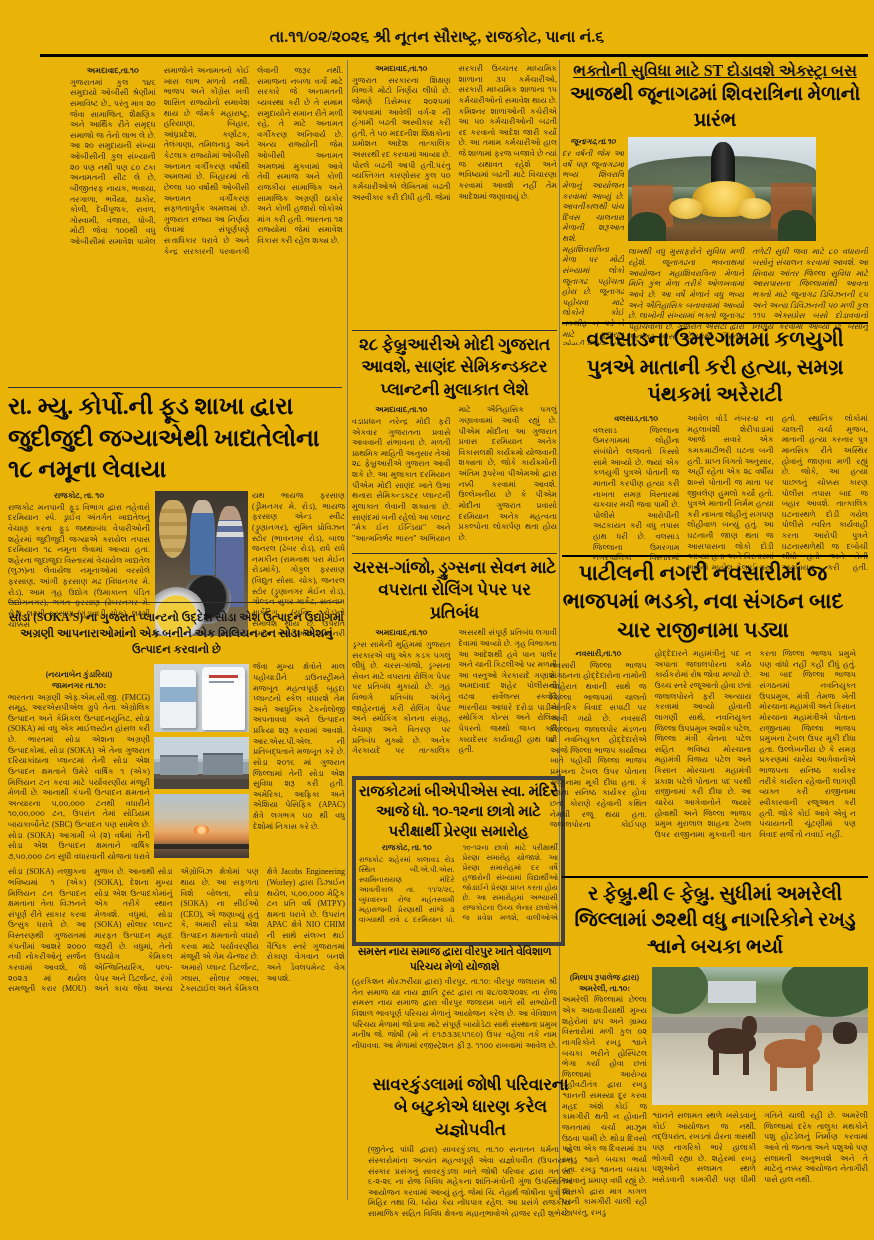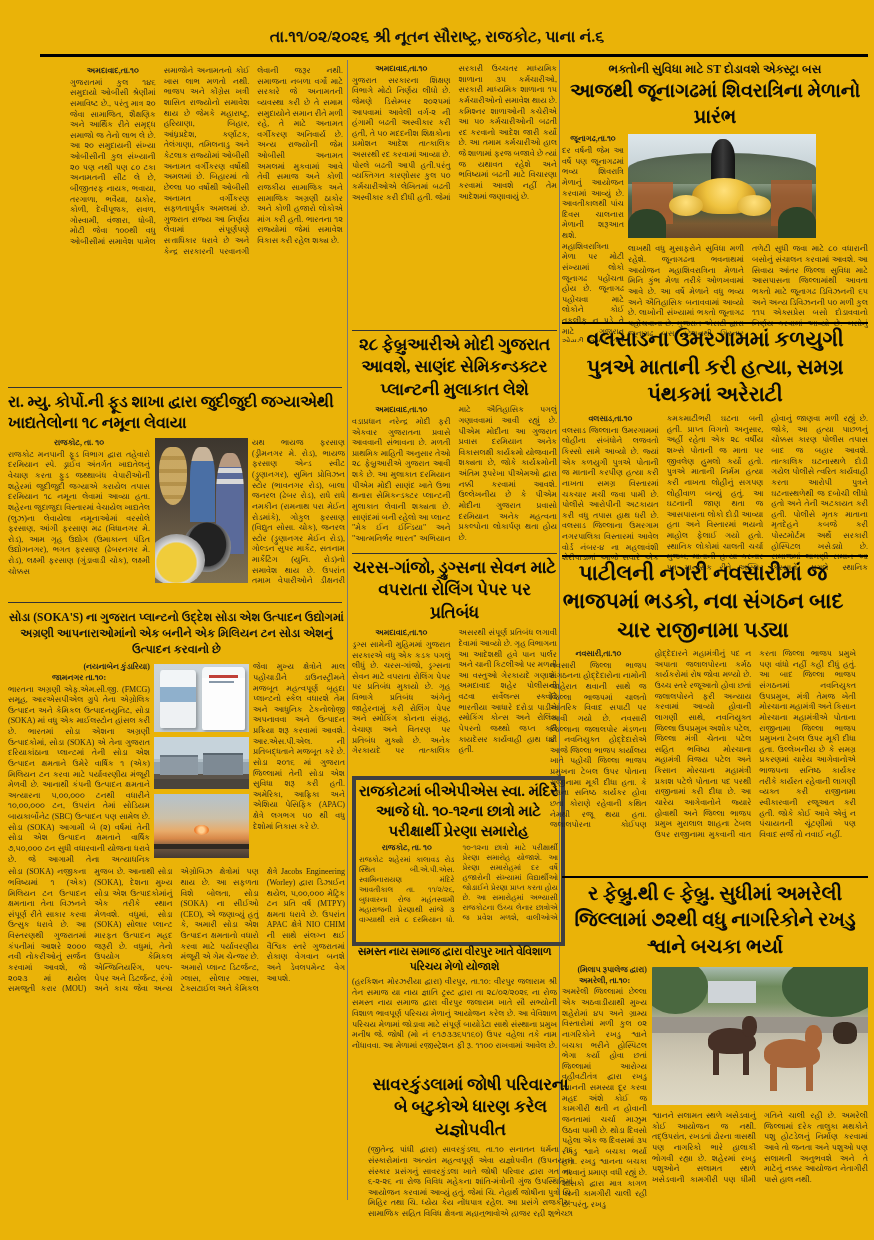--- a/index.html
+++ b/index.html
@@ -7,21 +7,21 @@
         font-family:"Liberation Serif","DejaVu Serif",serif;color:#111;overflow:hidden;}
   .abs{position:absolute;}
   .head{font-weight:700;text-align:center;line-height:1.32;color:#0a0a0a;letter-spacing:-0.2px;}
   .kicker{font-weight:700;text-align:center;}
   .body-text{font-size:8px;line-height:1.33;text-align:justify;overflow:hidden;
              word-break:break-word;hyphens:auto;color:#222;}
   .cols2{column-count:2;column-gap:8px;}
   .cols3{column-count:3;column-gap:8px;}
   .cols4{column-count:4;column-gap:8px;}
   .dateline{display:block;font-weight:700;text-align:center;font-size:8px;margin-bottom:1px;}
-  .byline{display:block;font-weight:700;text-align:right;font-size:8px;}
+  .byline{display:block;font-weight:700;text-align:center;font-size:8px;margin-top:8px;}
   .rule{background:#000;}
   .vrule{position:absolute;width:1px;background:#777;}
   .hr1{position:absolute;height:1px;background:#333;}
   .hr2{position:absolute;height:2px;background:#000;}
   .photo{position:absolute;overflow:hidden;background:#ccc;}
   .photo *{position:absolute;}
   .boxed{border:4px solid #404040;}
   .subhead{font-weight:700;text-align:center;font-size:11.5px;line-height:1.4;}
   
   .t-sky{inset:0;background:linear-gradient(180deg,#dde6ea 0%,#c9d4d8 30%,#8fa08a 46%,#55684c 60%,#49583e 72%,#7a5a32 86%,#69482a 100%);}
@@ -85,21 +85,21 @@
   <div class="abs" style="left:8px;top:60px;width:337px;">
     <div class="body-text cols3" style="margin-left:62px;width:273px;height:248px;margin-top:6px;">
       <span class="dateline">અમદાવાદ,તા.૧૦</span>
       <span>ગુજરાતમાં કુલ ૧૪૬ સમુદાયો ઓબીસી શ્રેણીમાં સમાવિષ્ટ છે., પરંતુ માત્ર ૨૦ જેવા સામાજિત, શૈક્ષણિક અને આર્થિક રીતે સમૃદ્ધ સમાજો જ તેનો લાભ લે છે. આ ૨૦ સમુદાયની સંખ્યા ઓબીસીની કુલ સંખ્યાની ૨૦ પણ નથી પણ ૮૦ ટકા અનામતની સીટ લે છે, બીજીતરફ નાયક, ભવાયા, તરગાળા, ભવૈયા, ઠાકોર, કોળી, દેવીપૂજક, રાવળ, ગોસ્વામી, વંજારા, ધોબી, મોટી જેવા ૧૦૦થી વધુ ઓબીસીમાં સમાવેશ પામેલ સમાજોને અનામતનો કોઈ ખાસ લાભ મળતો નથી. ભાજપ અને કોંગ્રેસ ખત્રી શાસિત રાજ્યોનો સમાવેશ થાય છે જેમકે મહારાષ્ટ્ર, હરિયાણા, બિહાર, આંધ્રપ્રદેશ, કર્ણાટક, તેલંગાણા, તમિલનાડુ અને કેટલાક રાજ્યોમાં ઓબીસી અનામત વર્ગીકરણ વર્ષોથી અમલમાં છે. બિહારમાં તો છેલ્લા ૫૦ વર્ષોથી ઓબીસી અનામત વર્ગીકરણ સફળતાપૂર્વક અમલમાં છે. ગુજરાત રાજ્ય આ નિર્ણય લેવામાં સંપૂર્ણપણે સત્તાધિકાર ધરાવે છે અને કેન્દ્ર સરકારની પરવાનગી લેવાની જરૂર નથી. સમાજના નબળા વર્ગો માટે સરકારે જે અનામતની વ્યવસ્થા કરી છે તે સમામ સમુદાયોને સમાન રીતે મળી રહે, તે માટે અનામત વર્ગીકરણ અનિવાર્ય છે. અન્ય રાજ્યોની જેમ ઓબીસી અનામત અમલમાં મુકવામાં આવે તેવી સમાજ અને કોળી રાજકીય સામાજિક અને સામાજિક અગ્રણી ઠાકોર અને કોળી હજારો લોકોએ માંગ કરી હતી. ભારતના ૧૨ રાજ્યોમાં જેમાં સમાવેશ વિકાસ કરી રહેલ શક્ય છે.</span>
     </div>
   </div>
 
   <div class="hr1" style="left:8px;top:387px;width:334px;"></div>
 
   <div class="abs" style="left:8px;top:391px;width:337px;">
-    <div class="head" style="font-size:16px;text-align:left;">રા. મ્યુ. કોર્પો.ની ફૂડ શાખા દ્વારા જુદીજુદી જગ્યાએથી ખાદ્યતેલોના ૧૮ નમૂના લેવાયા</div>
+    <div class="head" style="font-size:24px;text-align:left;">રા. મ્યુ. કોર્પો.ની ફૂડ શાખા દ્વારા જુદીજુદી જગ્યાએથી ખાદ્યતેલોના ૧૮ નમૂના લેવાયા</div>
     <div style="position:relative;margin-top:5px;height:148px;">
       <div class="body-text abs" style="left:0;top:0;width:142px;height:148px;">
         <span class="dateline">રાજકોટ, તા. ૧૦</span>
         <span>રાજકોટ મનપાની ફૂડ વિભાગ દ્વારા તહેવારો દરમિયાન સ્પે. ડ્રાઈવ અંતર્ગત ખાદ્યતેલનું વેચાણ કરતા ફુડ જથ્થાબંધ વેપારીઓની શહેરમાં જુદીજુદી જગ્યાએ કરાયેલ તપાસ દરમિયાન ૧૮ નમૂના લેવામાં આવ્યા હતા. શહેરના જુદાજુદા વિસ્તારમાં વેચાયેલ ખાદ્યતેલ (લુઝ)ના લેવાયેલા નમૂનાઓમાં વરસોલે ફરસાણ, આંગી ફરસાણ મઢ (વિધાનગર મે. રોડ), આમ ગૃહ ઉદ્યોગ (ઉમાકાન્ત પંડિત ઉદ્યોગનગર), ભગત ફરસાણ (ઢેબરનગર મે. રોડ), લક્ષ્મી ફરસાણ (ગુંડાવાડી ચોક), લક્ષ્મી ચોક્કસ</span>
       </div>
       <div class="photo" style="left:147px;top:0;width:93px;height:145px;">
         <div class="f-bg"></div>
           <div class="f-hang"></div>
           <div class="f-man1"></div>
           <div class="f-man2"></div>
@@ -181,23 +181,23 @@
     <div class="head" style="font-size:11px;">સમસ્ત નાય સમાજ દ્વારા વીરપુર ખાતે વેવિશાળ પરિચય મેળો યોજાશે</div>
     <div class="body-text" style="height:72px;margin-top:4px;">(હરકિશન મોરઝરીયા દ્વારા) વીરપુર, તા.૧૦: વીરપુર જલારામ શ્રી તેન સમાજ યા નાય જ્ઞાતિ ટ્રસ્ટ દ્વારા તા ૨૮/૦૨/૨૦૨૬ ના રોજ સમસ્ત નાય સમાજ દ્વારા વીરપુર જલારામ ખાતે સૌ સભ્યોની વિશાળ ભાવપૂર્ણ પરિચય મેળાનું આયોજન કરેલ છે. આ વેવિશાળ પરિચય મેળામાં જોડાવા માટે સંપૂર્ણ બાયોડેટા સાથે સંસ્થાના પ્રમુખ મનીષ જે. જોષી (મો નં ૯૧૭૩૩૬૫૧૬૦) ઉપર વહેલા તકે નામ નોંધાવવા. આ મેળામાં રજીસ્ટ્રેશન ફી રૂ. ૧૧૦૦ રાખવામાં આવેલ છે. એક યાદી માં જણાવાયું છે.</div>
   </div>
 
   <div class="abs" style="left:352px;top:1074px;width:205px;margin-left:16px;">
     <div class="head" style="font-size:17px;">સાવરકુંડલામાં જોષી પરિવારના બે બટુકોએ ધારણ કરેલ યજ્ઞોપવીત</div>
     <div class="body-text" style="height:72px;margin-top:4px;">(જીતેન્દ્ર પાંધી દ્વારા) સાવરકુંડલા, તા.૧૦ સનાતન ધર્મના ૧૬ સંસ્કારોમાંના અત્યંત મહત્વપૂર્ણ એવા યજ્ઞોપવીત (ઉપનયન) સંસ્કાર પ્રસંગનું સાવરકુંડલા ખાતે જોષી પરિવાર દ્વારા ગત તા. ૬-૨-૨૬ ના રોજ વિવિધ મહેકના શાંતિ-મંત્રોની ગુંજ ઉપસ્થિતિમાં આયોજન કરવામાં આવ્યું હતું. જેમાં ચિ. નેહાર્થ જોષીના પુત્રો ચિ. મિહિર તથા ચિ. ધ્યેય કેય નોંધપાત્ર રહેલ. આ પ્રસંગે રાજકીય-સામાજિક સહિત વિવિધ ક્ષેત્રના મહાનુભાવોએ હાજર રહી શુભેચ્છા પાઠવી હતી.</div>
   </div>
 
   <div class="abs" style="left:562px;top:62px;width:306px;">
-    <div class="kicker" style="font-size:12px;">ભક્તોની સુવિધા માટે ST દોડાવશે એક્સ્ટ્રા બસ</div>
+    <div class="kicker" style="font-size:16px;text-decoration:underline;">ભક્તોની સુવિધા માટે ST દોડાવશે એક્સ્ટ્રા બસ</div>
     <div class="head" style="font-size:19.5px;margin-top:1px;">આજથી જૂનાગઢમાં શિવરાત્રિના મેળાનો પ્રારંભ</div>
-    <div style="position:relative;margin-top:5px;height:208px;">
+    <div style="position:relative;margin-top:5px;height:208px;font-style:italic;">
       <div class="body-text abs" style="left:0;top:0;width:62px;height:208px;">
         <span class="dateline">જૂનાગઢ,તા.૧૦</span>
         <span>દર વર્ષની જેમ આ વર્ષે પણ જૂનાગઢમાં ભવ્ય શિવરાત્રિ મેળાનું આયોજન કરવામાં આવ્યું છે. આવતીકાલથી પાંચ દિવસ ચાલનારા મેળાની શરૂઆત થશે. મહાશિવરાત્રિના મેળા પર મોટી સંખ્યામાં લોકો જૂનાગઢ પહોંચતા હોય છે. જૂનાગઢ પહોંચવા માટે લોકોને કોઈ તકલીફ ન પડે તે માટે ગુજરાત એસટી નિગમ દ્વારા વધારાની બસો દોડાવવાનો નિર્ણય લેવામાં આવ્યો છે. ૧૧ ફેબ્રુઆરી એટલે કે આવતીકાલથી ગિરનારની ગોદમાં મહાશિવરાત્રિના મેળાનું આયોજન થયું છે. ગુજરાત એસટી દ્વારા જૂનાગઢ રૂટ પર વધારાની બસો દોડાવવામાં આવશે. ગુજરાત એસટી દ્વારા અંદાજે ૧૯૫ જેટલી વધુ બસો જેની કુલ ૭૮૦૦ ટ્રીપોનું આયોજન કરવામાં આવ્યું છે. આ સાથે ૩.૩૦</span>
       </div>
       <div class="photo" style="left:66px;top:0;width:188px;height:104px;">
         <div class="t-sky"></div>
           <div class="t-mtn"></div>
           <div class="t-bldg-l"></div>
           <div class="t-bldg-r"></div>
         <div class="t-ling"></div>
@@ -208,21 +208,21 @@
           <div class="t-green-r"></div>
       </div>
       <div class="body-text cols2 abs" style="left:66px;top:110px;width:240px;height:98px;">લાખથી વધુ મુસાફરોને સુવિધા મળી રહેશે. જૂનાગઢના ભવનાથમાં આયોજન મહાશિવરાત્રિના મેળાને મિનિ કુંભ મેળા તરીકે ઓળખવામાં આવે છે. આ વર્ષે મેળાને વધુ ભવ્ય અને ઐતિહાસિક બનાવવામાં આવ્યો છે. લાખોની સંખ્યામાં ભક્તો જૂનાગઢ પહોંચવાના છે. ગુજરાત એસટી દ્વારા જૂનાગઢ બસ સ્ટેશનથી ગિરનાર તળેટી સુધી જવા માટે ૮૦ વધારાની બસોનું સંચાલન કરવામાં આવશે. આ સિવાય આંતર જિલ્લા સુવિધા માટે આસપાસના જિલ્લામાંથી આવતા ભક્તો માટે જૂનાગઢ ડિવિઝનની ૬૫ અને અન્ય ડિવિઝનની ૫૦ મળી કુલ ૧૧૫ એક્સપ્રેસ બસો દોડાવવાનો નિર્ણય કરવામાં આવ્યો છે. બસોનું ૨૪-૭ જીપીએસ દ્વારા મોનિટરિંગ પણ કરવામાં આવશે.</div>
     </div>
   </div>
 
   <div class="hr2" style="left:562px;top:322px;width:306px;"></div>
 
   <div class="abs" style="left:562px;top:326px;width:306px;">
     <div class="head" style="font-size:21px;">વલસાડના ઉમરગામમાં કળયુગી પુત્રએ માતાની કરી હત્યા, સમગ્ર પંથકમાં અરેરાટી</div>
-    <div class="body-text cols3" style="height:160px;margin-top:5px;">
+    <div class="body-text cols3" style="height:160px;margin-top:5px;margin-left:31px;">
       <span class="dateline">વલસાડ,તા.૧૦</span>
       <span>વલસાડ જિલ્લાના ઉમરગામમાં લોહીના સંબંધોને લજવતો કિસ્સો સામે આવ્યો છે. જ્યાં એક કળયુગી પુત્રએ પોતાની જ માતાની કરપીણ હત્યા કરી નાખતા સમગ્ર વિસ્તારમાં ચકચાર મચી જવા પામી છે. પોલીસે આરોપીની અટકાયત કરી વધુ તપાસ હાથ ધરી છે. વલસાડ જિલ્લાના ઉમરગામ નગરપાલિકા વિસ્તારમાં આવેલ વોર્ડ નંબર-૪ ના મહલાવંશી શેરીપાડામાં આજે સવારે એક કમકમાટીભરી ઘટના બની હતી. પ્રાપ્ત વિગતો અનુસાર, અહીં રહેતા એક ૨૮ વર્ષીય શખ્સે પોતાની જ માતા પર જીવલેણ હુમલો કર્યો હતો. પુત્રએ માતાની નિર્મમ હત્યા કરી નાખતા લોહીનું સગપણ લોહીવાળ બન્યું હતું. આ ઘટનાની જાણ થતા જ આસપાસના લોકો દોડી આવ્યા હતા અને વિસ્તારમાં ભયનો માહોલ ફેલાઈ ગયો હતો. સ્થાનિક લોકોમાં ચાલતી ચર્ચા મુજબ, માતાની હત્યા કરનાર પુત્ર માનસિક રીતે અસ્થિર હોવાનું જાણવા મળી રહ્યું છે. જોકે, આ હત્યા પાછળનું ચોક્કસ કારણ પોલીસ તપાસ બાદ જ બહાર આવશે. તાત્કાલિક ઘટનાસ્થળે દોડી ગયેલ પોલીસે ત્વરિત કાર્યવાહી કરતા આરોપી પુત્રને ઘટનાસ્થળેથી જ દબોચી લીધો હતો અને તેની અટકાયત કરી હતી. પોલીસે મૃતક માતાના મૃતદેહને કબજે કરી પોસ્ટમોર્ટમ અર્થે સરકારી હોસ્પિટલ ખસેડ્યો છે. સમાજમાં લાગણી સમાન આ કિસ્સાને પગલે સ્થાનિક રહીશોમાં ભારે આક્રોશ અને દુઃખની લાગણી જોવા મળી રહી છે.</span>
     </div>
   </div>
 
   <div class="hr2" style="left:562px;top:555px;width:306px;"></div>
 
   <div class="abs" style="left:550px;top:559px;width:306px;">
     <div class="head" style="font-size:21.5px;">પાટીલની નગરી નવસારીમાં જ ભાજપમાં ભડકો, નવા સંગઠન બાદ ચાર રાજીનામા પડ્યા</div>
     <div class="body-text cols3" style="height:240px;margin-top:5px;">

